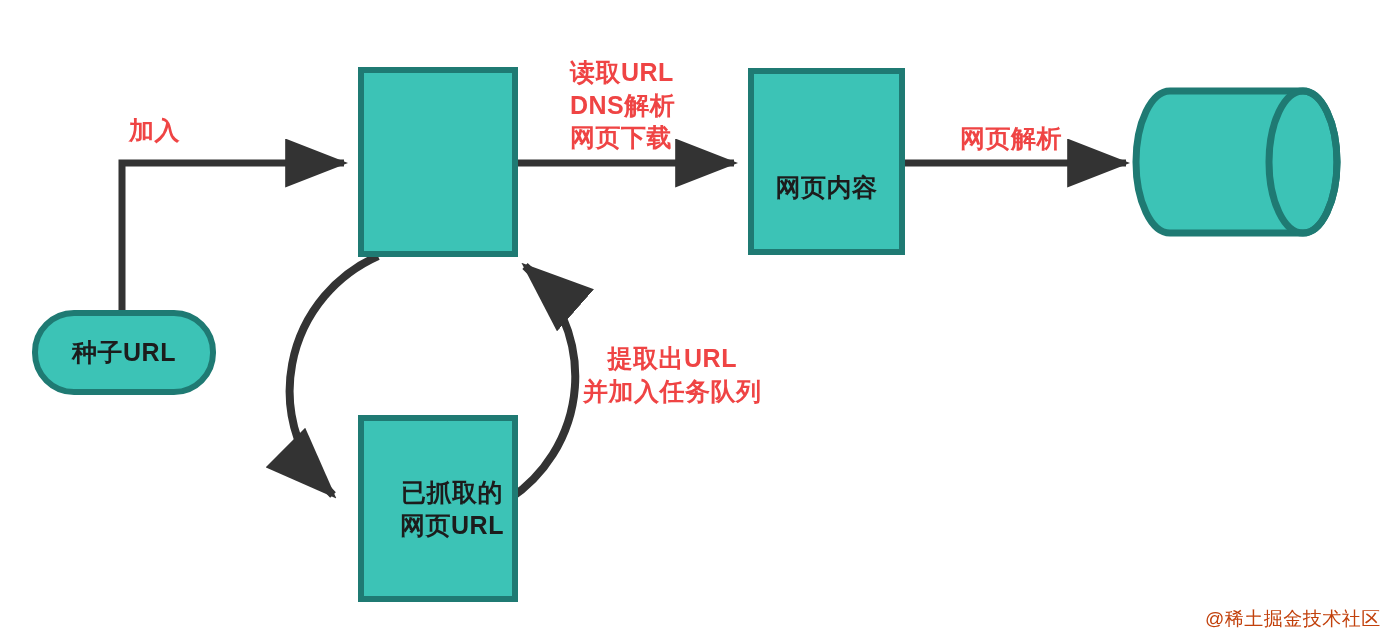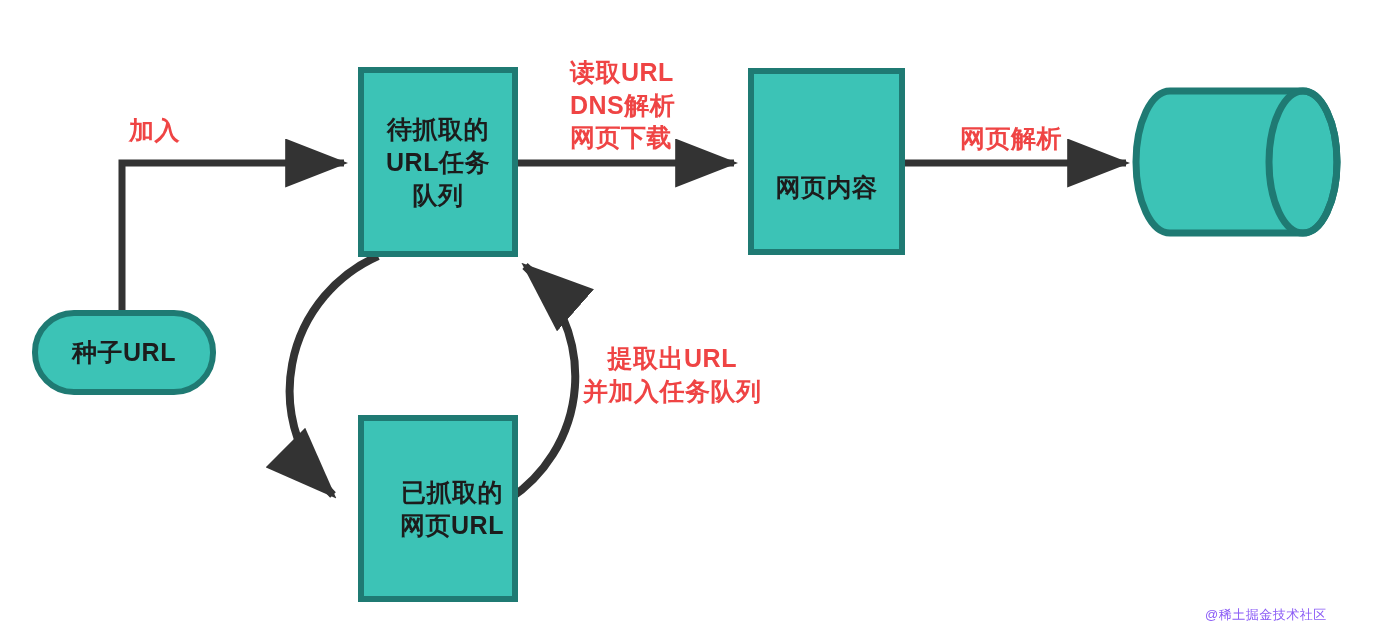--- a/index.html
+++ b/index.html
@@ -43,22 +43,22 @@
     color: #ef4444;
     font-weight: bold;
     font-size: 25px;
     line-height: 1.30;
     letter-spacing: 0.5px;
     white-space: nowrap;
   }
   .edge-label.centered { text-align: center; }
   .watermark {
     position: absolute;
-    color: #8b5cf6;
-    font-size: 13px;
+    color: #c2410c;
+    font-size: 19px;
     font-weight: normal;
     letter-spacing: 0.5px;
     white-space: nowrap;
   }
 </style>
 </head>
 <body>
 
 <div id="canvas">
 
@@ -108,25 +108,20 @@
     <g>
       <path d="M 1170,91 L 1303,91 A 34,71 0 0 1 1303,233 L 1170,233 A 34,71 0 0 1 1170,91 Z" fill="#3cc3b6" stroke="#1f7a73" stroke-width="7"></path>
       <ellipse cx="1303" cy="162" rx="34" ry="71" fill="none" stroke="#1f7a73" stroke-width="7"></ellipse>
     </g>
   </svg>
 
   <div class="node-label" style="left:32px; top:310px; width:184px; height:85px;">
     <span>种子URL</span>
   </div>
 
-  <div class="node-label" style="left:358px; top:67px; width:160px; height:190px;">
-    <span>待抓取的</span>
-    <span>URL任务</span>
-    <span>队列</span>
-  </div>
 
   <div class="node-label" style="left:748px; top:68px; width:157px; height:238px;">
     <span>网页内容</span>
   </div>
 
 
   <div class="node-label" style="left:358px; top:415px; width:188px; height:187px;">
     <span>已抓取的</span>
     <span>网页URL</span>
   </div>

